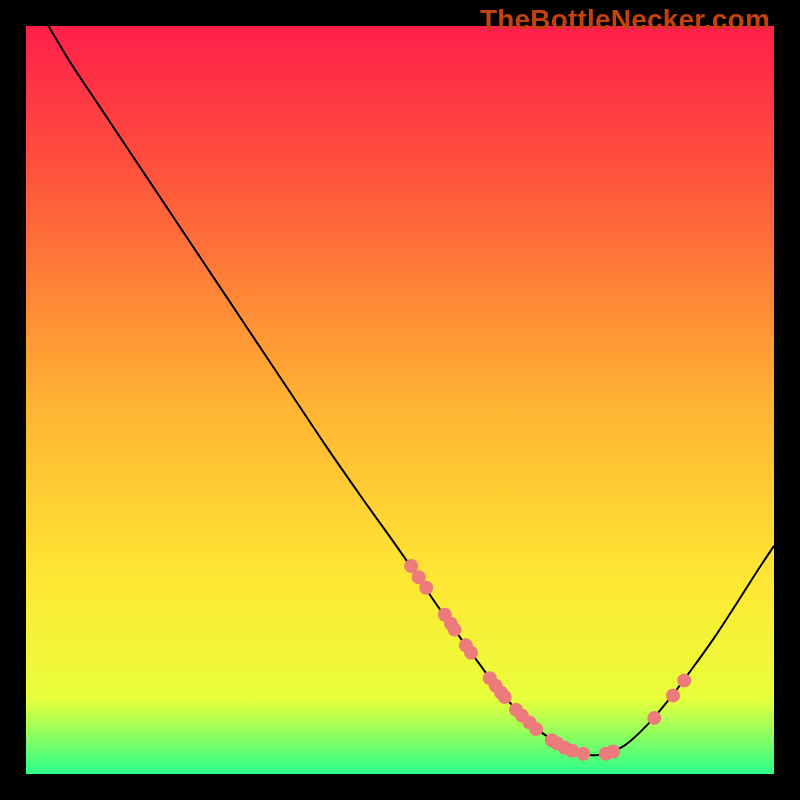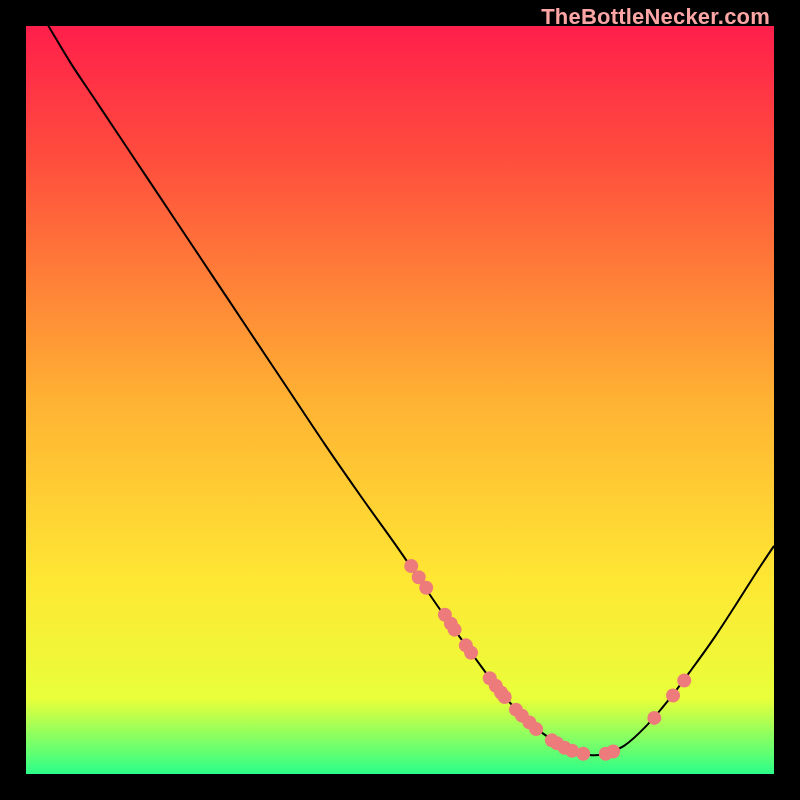--- a/index.html
+++ b/index.html
@@ -20,22 +20,22 @@
     position: absolute;
     left: 26px;
     top: 26px;
     width: 748px;
     height: 748px;
   }
   .watermark {
     position: absolute;
     top: 4px;
     right: 30px;
-    color: #fca5a5;
-    font-size: 22px;
+    color: #c2410c;
+    font-size: 28px;
     font-weight: bold;
     letter-spacing: 0.2px;
     z-index: 10;
   }
   svg { display: block; }
 </style>
 </head>
 <body>
 
 <div class="frame">

